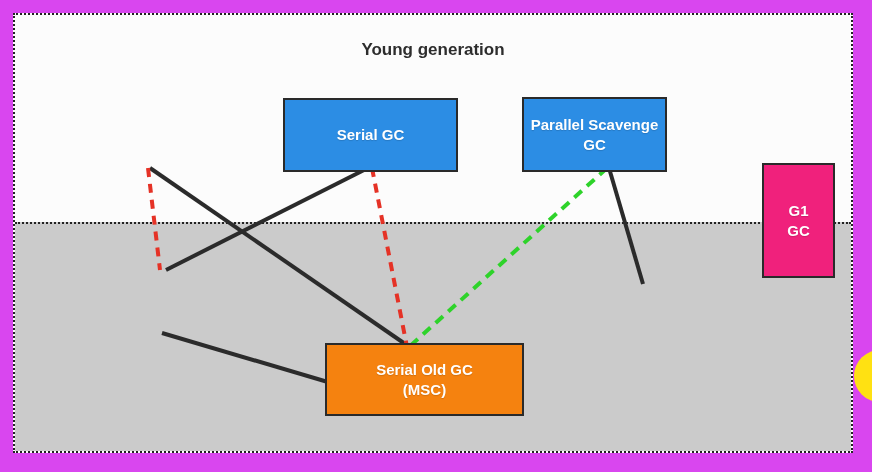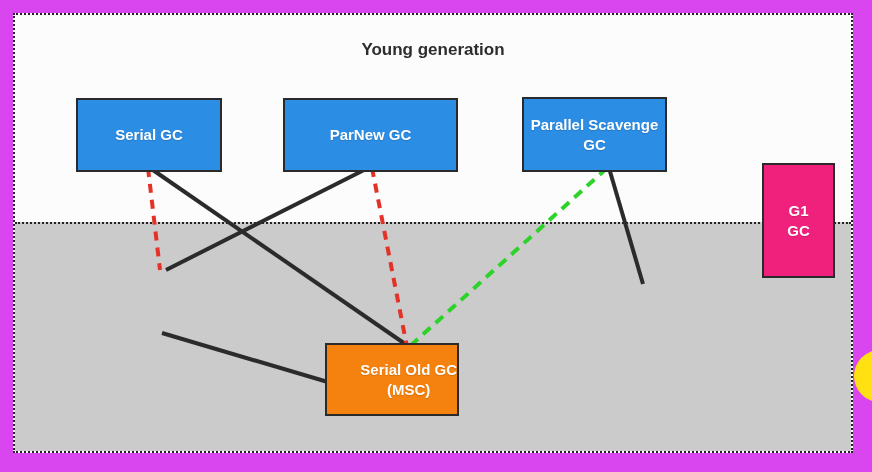--- a/index.html
+++ b/index.html
@@ -35,21 +35,21 @@
   }
   .gen-label{
     position:absolute;z-index:2;color:#2d2d2d;font-weight:bold;font-size:17px;
   }
   .gen-label.young{left:13px;top:40px;width:840px;text-align:center;}
   .gen-label.tenured{right:44px;top:423px;text-align:right;}
   #n-serial{left:76px;top:98px;width:146px;height:74px;}
   #n-parnew{left:283px;top:98px;width:175px;height:74px;}
   #n-parscav{left:522px;top:97px;width:145px;height:75px;}
   #n-cms{left:81px;top:265px;width:161px;height:73px;}
-  #n-serialold{left:325px;top:343px;width:134px;height:73px;justify-content:flex-end;}
+  #n-serialold{left:325px;top:343px;width:199px;height:73px;}
   #n-parold{left:557px;top:279px;width:171px;height:73px;}
   #n-g1{left:762px;top:163px;width:73px;height:115px;}
 </style>
 </head>
 <body>
 
 <div id="stage">
 
   <div class="frame">
     <div class="tenured-bg"></div>
@@ -61,26 +61,23 @@
     <line x1="609" y1="168" x2="643" y2="284" stroke="#2b2b2b" stroke-width="4"></line>
     <line x1="162" y1="333" x2="348" y2="388" stroke="#2b2b2b" stroke-width="4"></line>
     <line x1="148" y1="168" x2="160" y2="270" stroke="#e53226" stroke-width="4" stroke-dasharray="9 7"></line>
     <line x1="372" y1="168" x2="407" y2="347" stroke="#e53226" stroke-width="4" stroke-dasharray="9 7"></line>
     <line x1="607" y1="168" x2="409" y2="347" stroke="#2ed32a" stroke-width="4" stroke-dasharray="10 7"></line>
     <circle cx="880" cy="376" r="26" fill="#ffe112"></circle>
   </svg>
 
   <div class="gen-label young">Young generation</div>
 
-  <div id="n-serial" class="node node-blue">
-    <span class="node-label">Serial GC</span>
-  </div>
 
   <div id="n-parnew" class="node node-blue">
-    <span class="node-label">ParNew GC</span>
+    <span class="node-label">Serial GC</span>
   </div>
 
   <div id="n-parscav" class="node node-blue">
     <span class="node-label">Parallel Scavenge
 GC</span>
   </div>
 
 
   <div id="n-serialold" class="node node-orange">
     <span class="node-label">Serial Old GC

